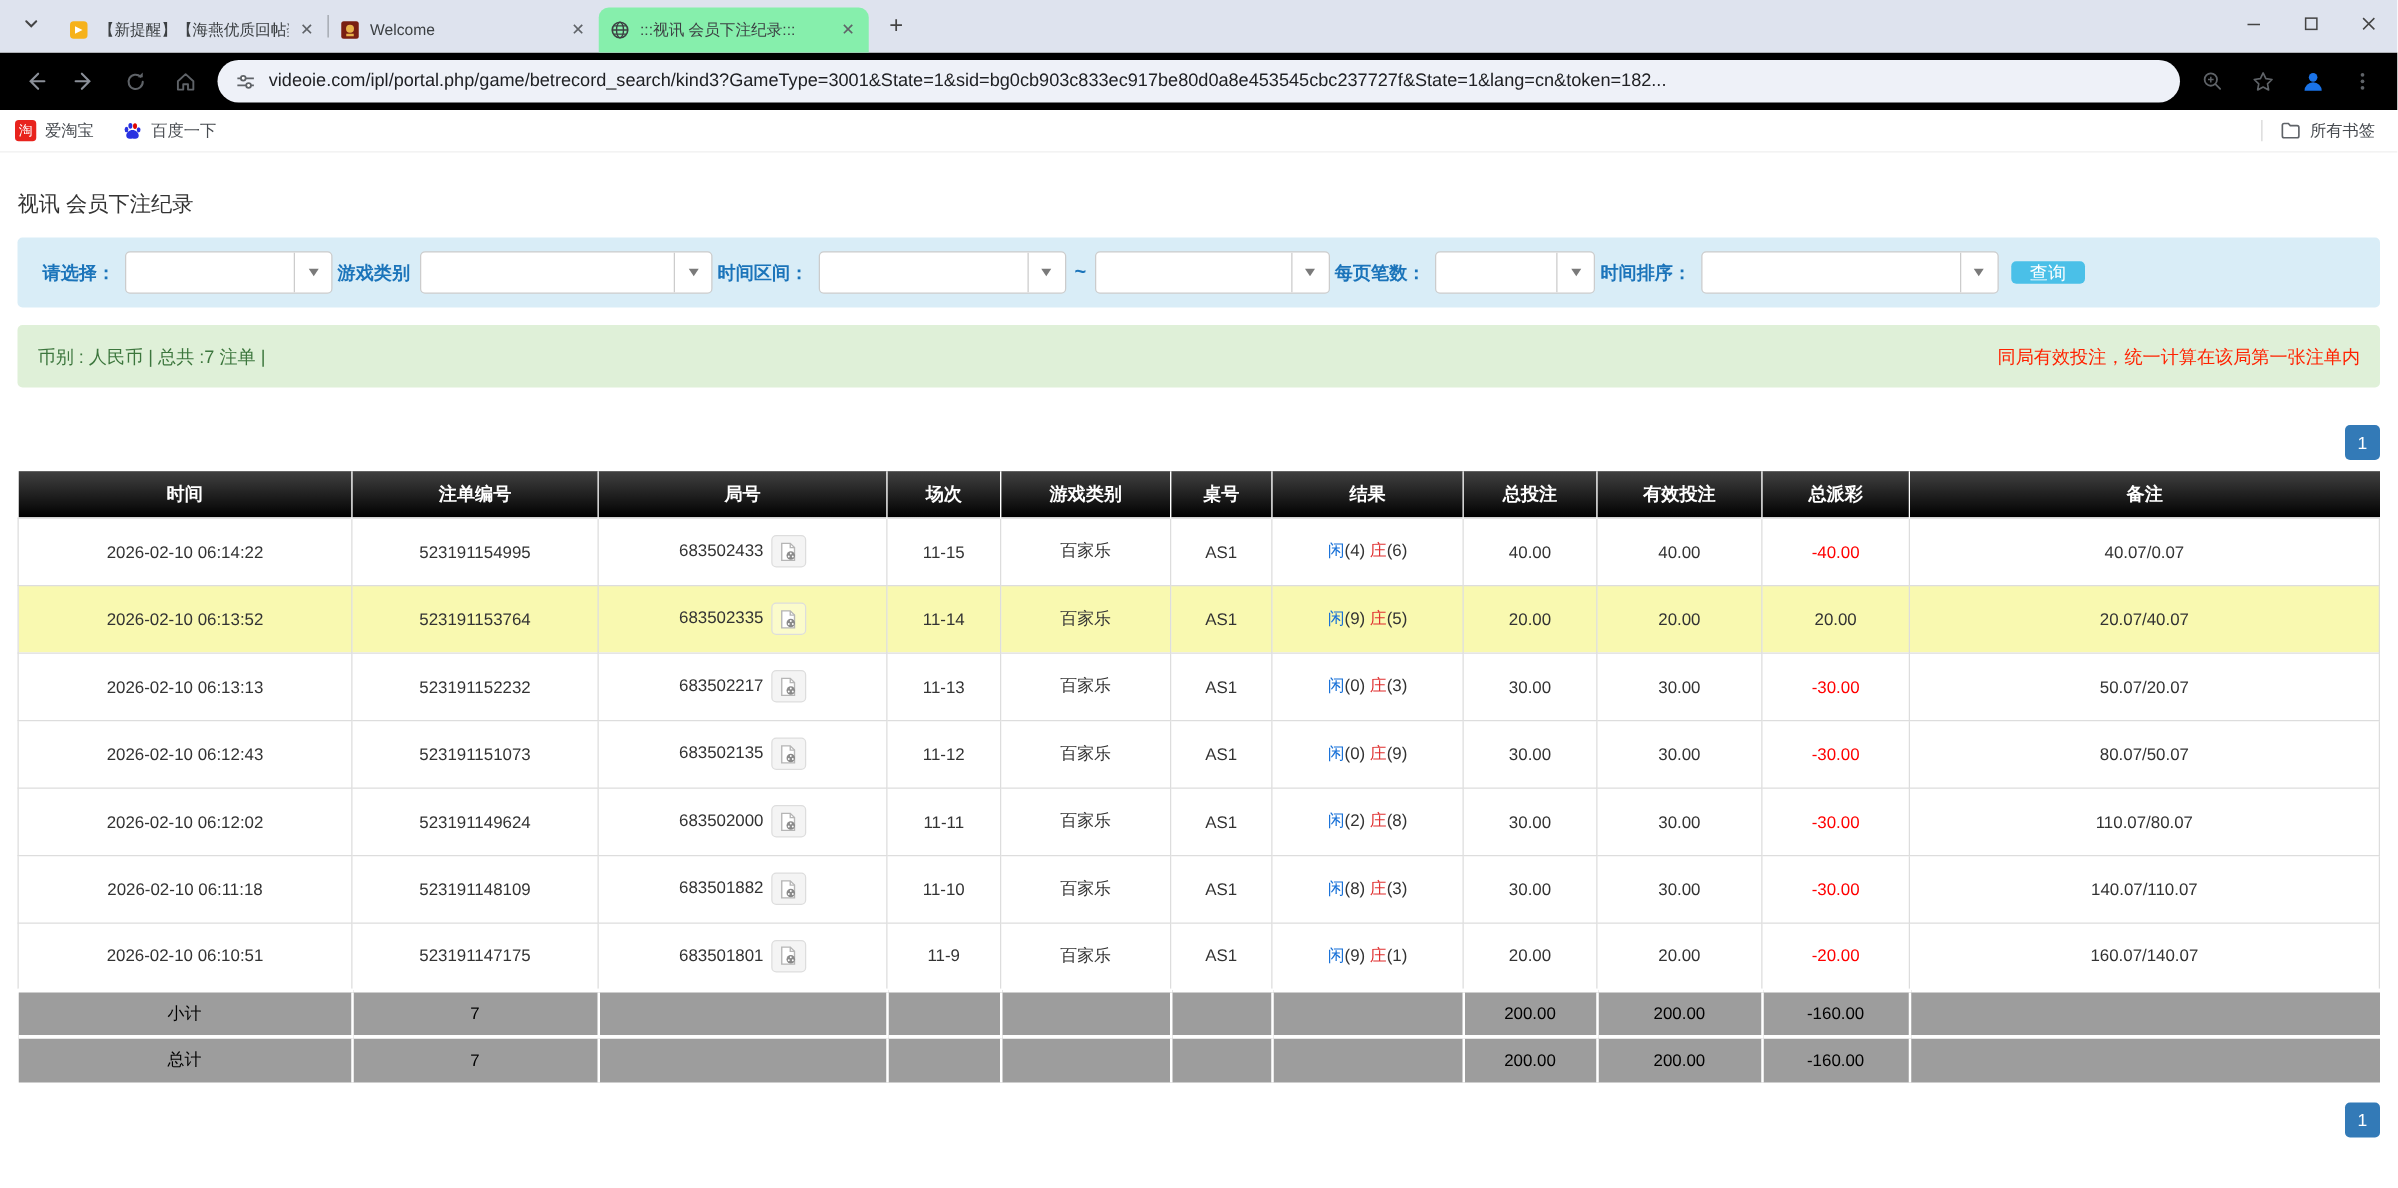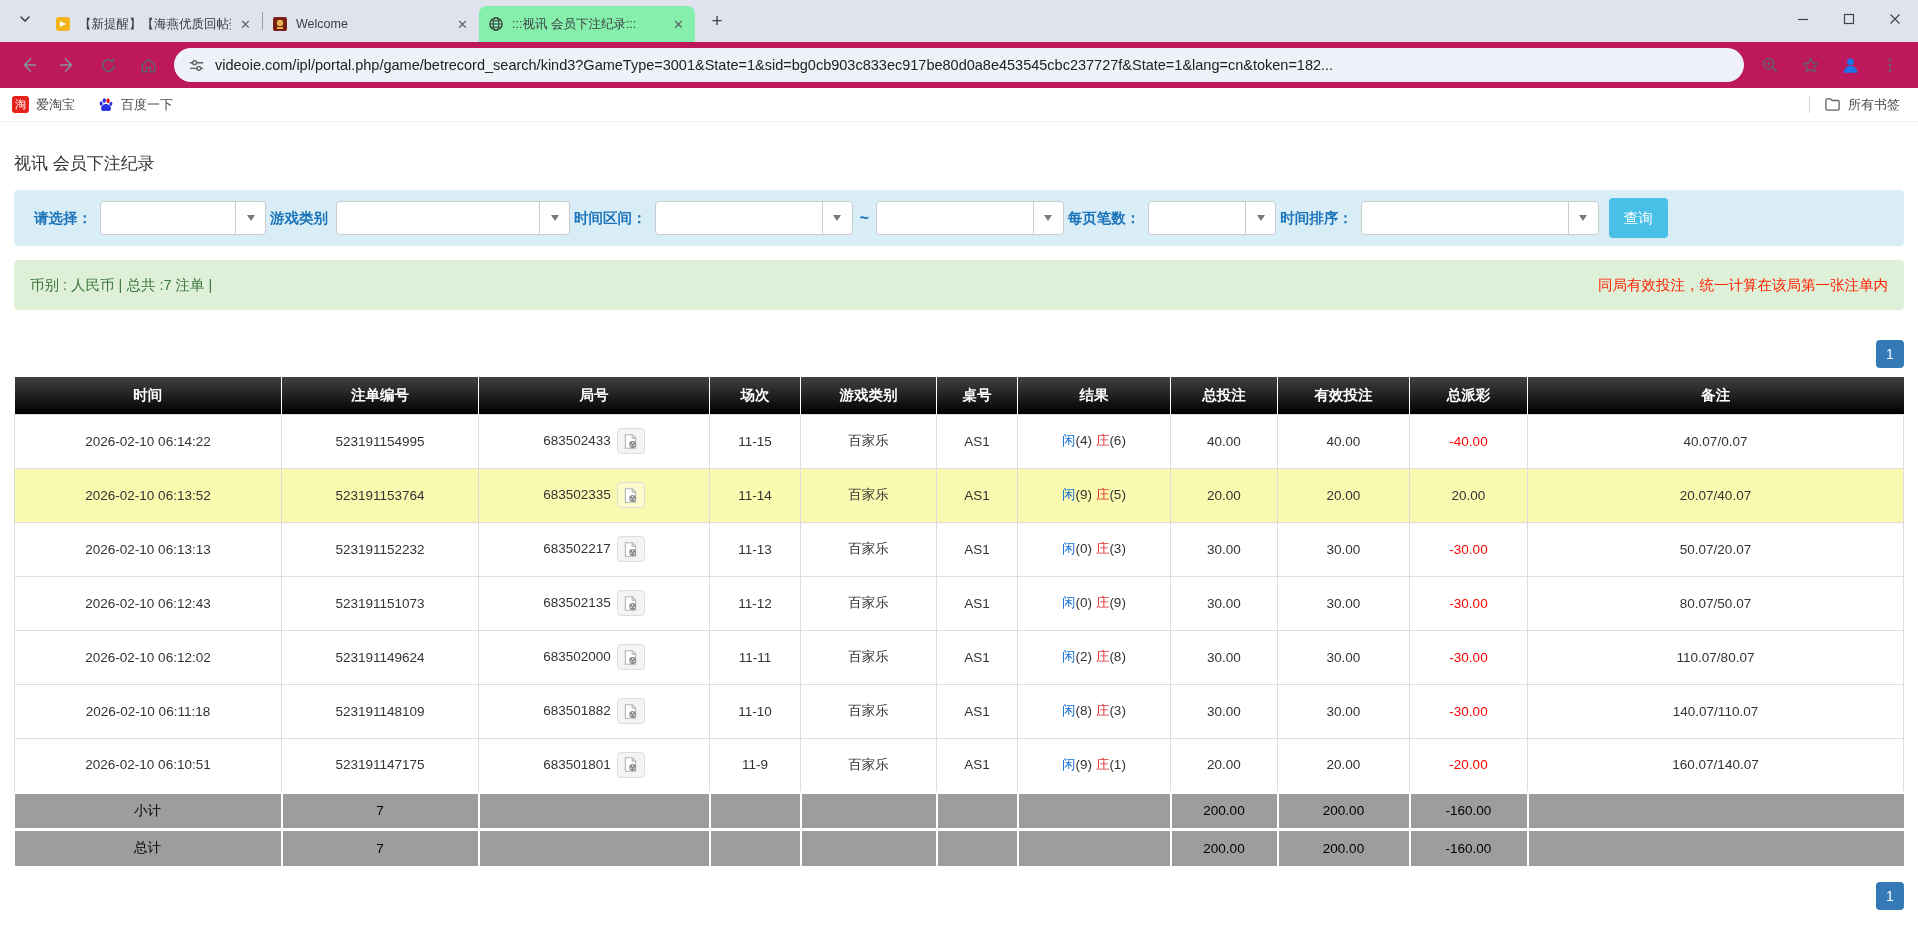--- a/index.html
+++ b/index.html
@@ -12,21 +12,21 @@
   .tab { width:216px; height:36px; display:flex; align-items:center; padding:0 8px; border-radius:8px 8px 0 0; color:#3c4043; font-size:12.5px; position:relative; }
   .tab.active { background:#86efac;margin-top:21px; }
   .tab .fav { width:17px; height:17px; margin-right:8px; flex:0 0 auto; display:flex; align-items:center; justify-content:center; }
   .tab .t-title { flex:1; white-space:nowrap; overflow:hidden; }
   .tab .t-close { width:17px; height:17px; margin-left:6px; display:flex; align-items:center; justify-content:center; border-radius:50%; color:#5f6368; font-size:13px; }
   .tab-sep { width:1px; height:18px; background:#9aa0a6; margin:0 0 12px 0; }
   .newtab { width:28px; height:28px; margin:0 0 7px 8px; display:flex; align-items:center; justify-content:center; color:#444; font-size:19px; border-radius:50%; }
   .wincontrols { position:absolute; right:0; top:0; height:38px; display:flex; }
   .winbtn { width:46px; height:38px; display:flex; align-items:center; justify-content:center; }
 
-  .toolbar { height:46px; background:#be185d; display:flex; align-items:center; padding:0 8px; }
+  .toolbar { height:46px; background:#000000; display:flex; align-items:center; padding:0 8px; }
   .navbtn { width:34px; height:34px; border-radius:50%; display:flex; align-items:center; justify-content:center; margin:0 3px; }
   .urlbar { flex:1; height:34px; background:#eef1f8; border-radius:17px; display:flex; align-items:center; padding:0 14px; margin:0 6px; color:#202124; font-size:14.5px; overflow:hidden; }
   .urlbar .siteinfo { margin-right:10px; display:flex; }
   .url-text { white-space:nowrap; overflow:hidden; }
   .rightbtns { display:flex; align-items:center; }
 
   .bookmarksbar { height:34px; background:#fff; display:flex; align-items:center; padding:0 12px; border-bottom:1px solid #f0f0f0; font-size:13px; color:#474b50; }
   .bm { display:flex; align-items:center; margin-right:22px; }
   .bm .bicon { width:17px; height:17px; margin-right:7px; display:flex; align-items:center; justify-content:center; }
   .taobao { width:17px; height:17px; background:#e8231d; border-radius:3px; color:#fff; font-size:11px; display:flex; align-items:center; justify-content:center; }
@@ -37,21 +37,21 @@
   .content { padding:0 14px; }
   .page-title { font-size:17px; color:#333; font-weight:400; margin-top:30px; }
 
   .filterbar { margin-top:15px; background:#d9edf7; border-radius:4px; height:56px; display:flex; align-items:center; padding:0 16px; }
   .flabel { color:#1b74ba; font-weight:bold; font-size:14.5px; margin:0 8px 0 4px; white-space:nowrap; }
   .selbox { height:34px; background:#fff; border:1px solid #ccc; border-radius:4px; display:flex; align-items:stretch; overflow:hidden; }
   .selbox .sval { display:flex; align-items:center; padding:0 10px; color:#ef4444; font-size:14.5px; flex:1; white-space:nowrap;margin-top:48px; }
   .selbox .caret { width:30px; border-left:1px solid #ccc; display:flex; align-items:center; justify-content:center; }
   .caret i { width:0; height:0; border-left:4.5px solid transparent; border-right:4.5px solid transparent; border-top:6px solid #7a7a7a; }
   .tilde { color:#1b74ba; font-weight:bold; margin:0 7px; }
-  .btn-search { height:40px; margin-left:10px; background:#4ac0e8; border:none; border-radius:4px; color:#fff; font-size:14.5px; padding:0 15px; cursor:pointer; }
+  .btn-search { height:18px; margin-left:10px; background:#4ac0e8; border:none; border-radius:4px; color:#fff; font-size:14.5px; padding:0 15px; cursor:pointer; }
 
   .summarybar { margin-top:14px; background:#dff0d8; border-radius:4px; height:50px; display:flex; align-items:center; justify-content:space-between; padding:0 16px; font-size:14.5px; }
   .sum-left { color:#3c763d; }
   .sum-right { color:#ff2200; }
 
   .pagerow { display:flex; justify-content:flex-end; margin-top:30px; }
   .pagerow.bottom { margin-top:16px; }
   .pagebtn { min-width:28px; height:28px; background:#337ab7; border-radius:4px; color:#fff; font-size:14px; display:flex; align-items:center; justify-content:center; }
 
   table.bets { width:100%; border-collapse:collapse; table-layout:fixed; margin-top:9px; }

